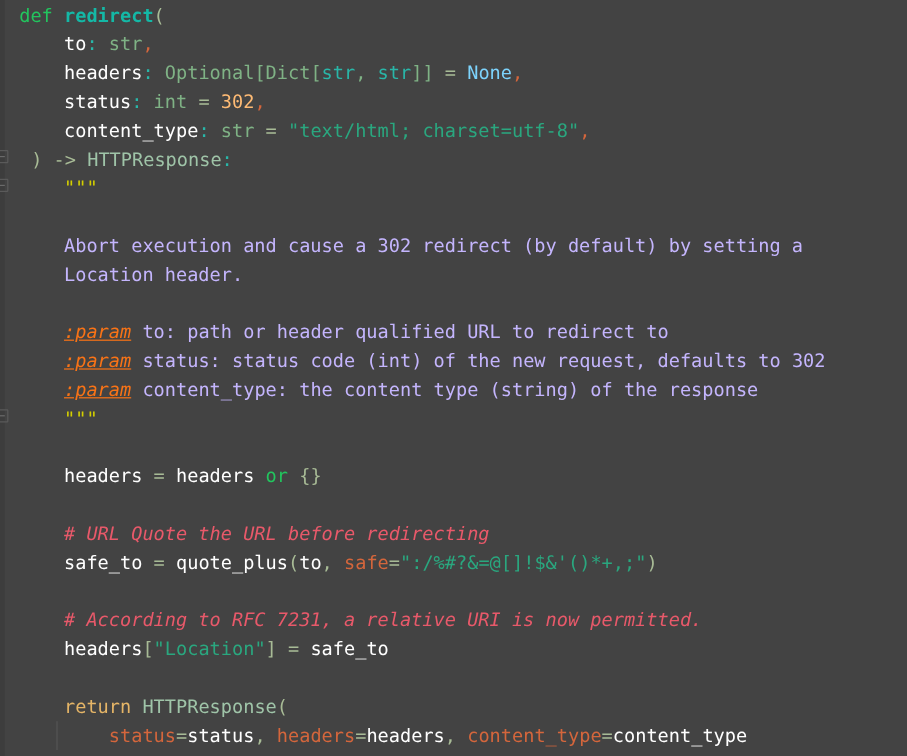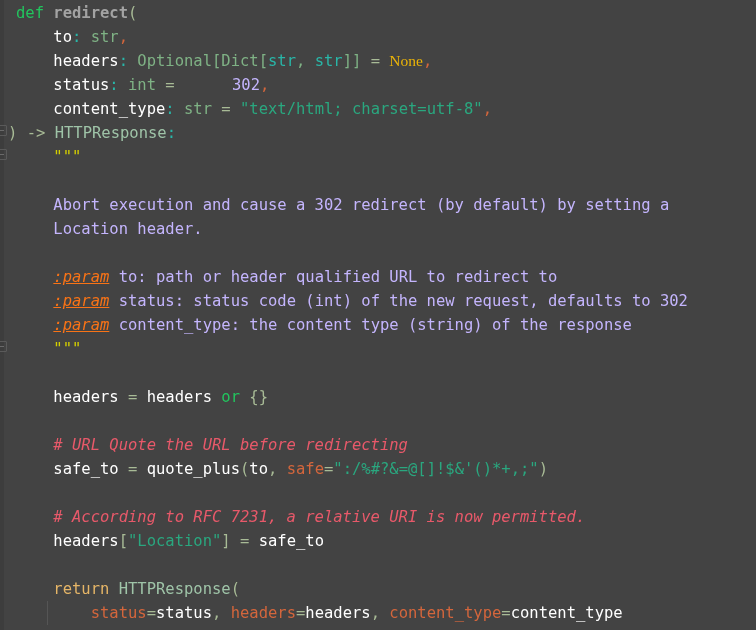--- a/index.html
+++ b/index.html
@@ -64,29 +64,29 @@
     position: absolute;
     left: 2px;
     top: 4px;
     width: 5px;
     height: 1px;
     background: #6a6a6a;
   }
 
   
   .kw      { color: #22c55e; }            
-  .fn      { color: #a3a3a3; font-weight: bold; }
+  .fn      { color: #14b8a6; font-weight: bold; }
   .ident   { color: #ffffff; }
   .type    { color: #7fb285; }
   .cyan    { color: #29b6a8; }
   .punc    { color: #a8bb96; }
   .op      { color: #a8bb96; }
-  .num     { color: #c4b5fd; margin-left: 48px; }
+  .num     { color: #fdba74; }
   .str     { color: #2aa77f; }
-  .const   { color: #eab308; font-family: Liberation Serif, serif; }
+  .const   { color: #7dd3fc; }
   .kwarg   { color: #d4663c; }
   .doc     { color: #c4b5fd; text-align: right; }
   .docq    { color: #d4cf00; }
   .param   { color: #f97316; font-style: italic; text-decoration: underline; }
   .cmt     { color: #e8596a; font-style: italic; }
   .ret     { color: #e5b567; }
   .cls     { color: #9fc4a8; }
 </style>
 </head>
 <body>
@@ -104,21 +104,21 @@
     <div class="line"><span class="kw">def</span><span class="op"> </span><span class="fn">redirect</span><span class="punc">(</span></div>
 
     <div class="line"><span class="op">    </span><span class="ident">to</span><span class="cyan">:</span><span class="op"> </span><span class="type">str</span><span class="kwarg">,</span></div>
 
     <div class="line"><span class="op">    </span><span class="ident">headers</span><span class="cyan">:</span><span class="op"> </span><span class="type">Optional[Dict[</span><span class="cyan">str</span><span class="type">, </span><span class="cyan">str</span><span class="type">]]</span><span class="op"> = </span><span class="const">None</span><span class="kwarg">,</span></div>
 
     <div class="line"><span class="op">    </span><span class="ident">status</span><span class="cyan">:</span><span class="op"> </span><span class="type">int</span><span class="op"> = </span><span class="num">302</span><span class="kwarg">,</span></div>
 
     <div class="line"><span class="op">    </span><span class="ident">content_type</span><span class="cyan">:</span><span class="op"> </span><span class="type">str</span><span class="op"> = </span><span class="str">"text/html; charset=utf-8"</span><span class="kwarg">,</span></div>
 
-    <div class="line" style="padding-left:8px;"><span class="punc">)</span><span class="op"> -&gt; </span><span class="cls">HTTPResponse</span><span class="cyan">:</span></div>
+    <div class="line" style="padding-left:26px;"><span class="punc">)</span><span class="op"> -&gt; </span><span class="cls">HTTPResponse</span><span class="cyan">:</span></div>
 
     <div class="line"><span class="op">    </span><span class="docq">"""</span></div>
 
     <div class="line"></div>
 
     <div class="line"><span class="op">    </span><span class="doc">Abort execution and cause a 302 redirect (by default) by setting a</span></div>
 
     <div class="line"><span class="op">    </span><span class="doc">Location header.</span></div>
 
     <div class="line"></div>

